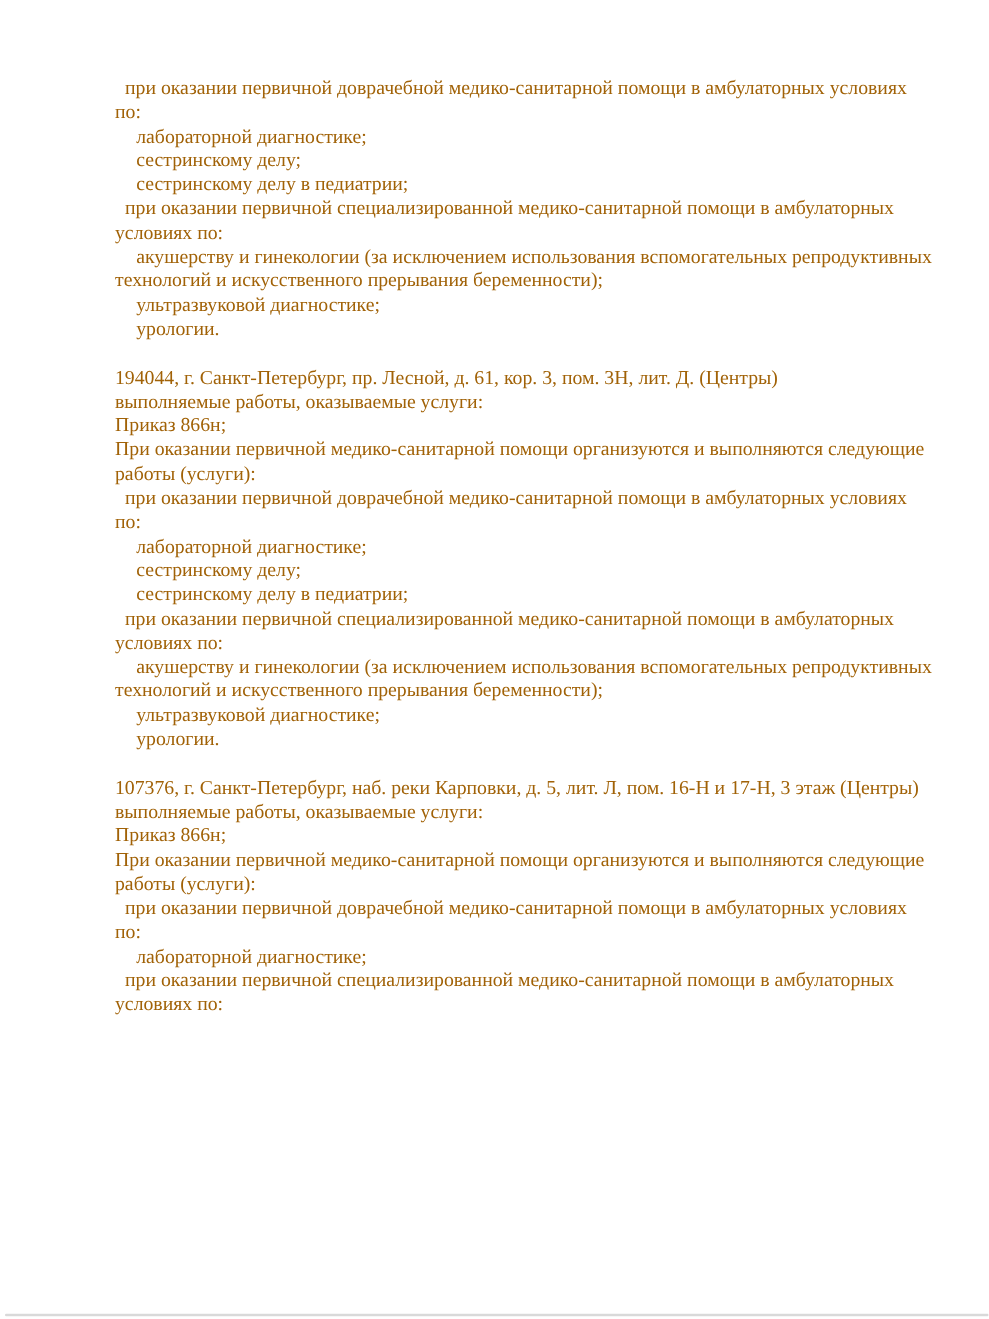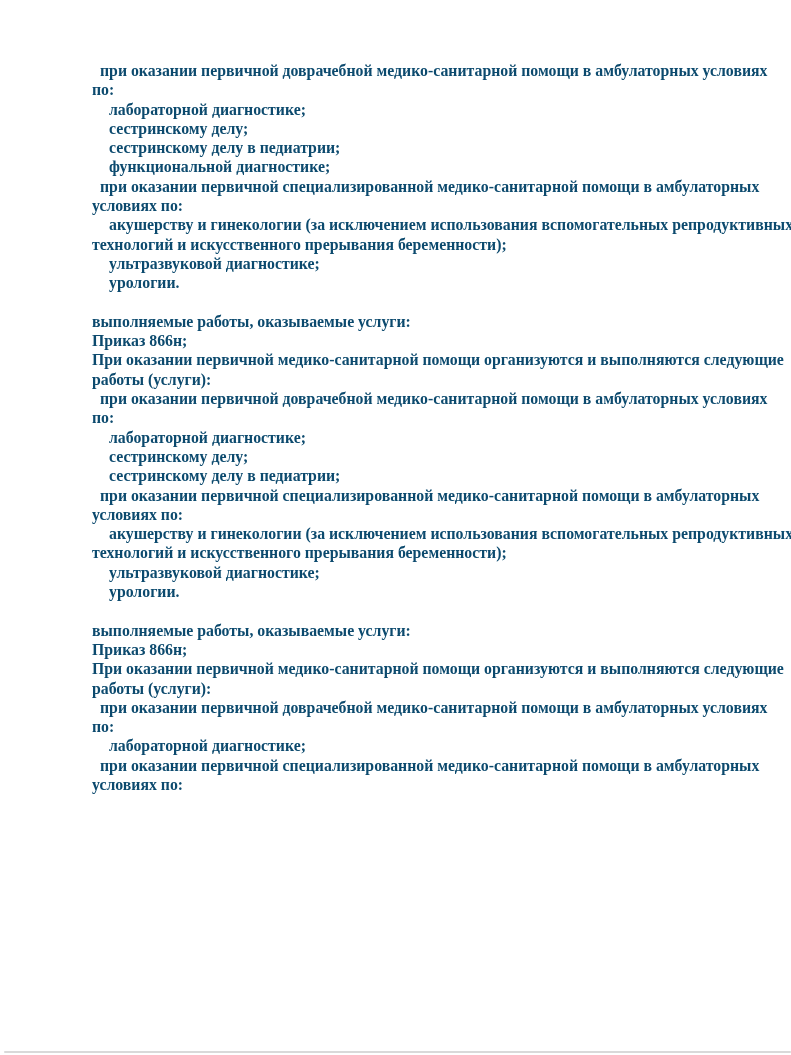--- a/index.html
+++ b/index.html
@@ -36,54 +36,55 @@
     left: 4px;
     right: 0;
     bottom: 2px;
     height: 2px;
     border-radius: 1px;
   }
 </style>
 </head>
 <body>
 
-<div class="page" style="color: #0c4a6e; background: rgb(255, 255, 255); font-weight: bold;">
+<div class="page" style="color: #a16207; background: rgb(255, 255, 255);">
   <div class="content" id="doc-content">
       <div class="block">
         <div class="ln ind1">при оказании первичной доврачебной медико-санитарной помощи в амбулаторных условиях</div>
         <div class="ln">по:</div>
         <div class="ln ind2">лабораторной диагностике;</div>
         <div class="ln ind2">сестринскому делу;</div>
         <div class="ln ind2">сестринскому делу в педиатрии;</div>
-        <div class="ln ind2">функциональной диагностике;</div>
         <div class="ln ind1">при оказании первичной специализированной медико-санитарной помощи в амбулаторных</div>
         <div class="ln">условиях по:</div>
         <div class="ln ind2">акушерству и гинекологии (за исключением использования вспомогательных репродуктивных</div>
         <div class="ln">технологий и искусственного прерывания беременности);</div>
         <div class="ln ind2">ультразвуковой диагностике;</div>
         <div class="ln ind2">урологии.</div>
       </div>
       <div class="block">
+        <div class="ln">194044, г. Санкт-Петербург, пр. Лесной, д. 61, кор. 3, пом. 3Н, лит. Д. (Центры)</div>
         <div class="ln">выполняемые работы, оказываемые услуги:</div>
         <div class="ln">Приказ 866н;</div>
         <div class="ln">При оказании первичной медико-санитарной помощи организуются и выполняются следующие</div>
         <div class="ln">работы (услуги):</div>
         <div class="ln ind1">при оказании первичной доврачебной медико-санитарной помощи в амбулаторных условиях</div>
         <div class="ln">по:</div>
         <div class="ln ind2">лабораторной диагностике;</div>
         <div class="ln ind2">сестринскому делу;</div>
         <div class="ln ind2">сестринскому делу в педиатрии;</div>
         <div class="ln ind1">при оказании первичной специализированной медико-санитарной помощи в амбулаторных</div>
         <div class="ln">условиях по:</div>
         <div class="ln ind2">акушерству и гинекологии (за исключением использования вспомогательных репродуктивных</div>
         <div class="ln">технологий и искусственного прерывания беременности);</div>
         <div class="ln ind2">ультразвуковой диагностике;</div>
         <div class="ln ind2">урологии.</div>
       </div>
       <div class="block">
+        <div class="ln">107376, г. Санкт-Петербург, наб. реки Карповки, д. 5, лит. Л, пом. 16-Н и 17-Н, 3 этаж (Центры)</div>
         <div class="ln">выполняемые работы, оказываемые услуги:</div>
         <div class="ln">Приказ 866н;</div>
         <div class="ln">При оказании первичной медико-санитарной помощи организуются и выполняются следующие</div>
         <div class="ln">работы (услуги):</div>
         <div class="ln ind1">при оказании первичной доврачебной медико-санитарной помощи в амбулаторных условиях</div>
         <div class="ln">по:</div>
         <div class="ln ind2">лабораторной диагностике;</div>
         <div class="ln ind1">при оказании первичной специализированной медико-санитарной помощи в амбулаторных</div>
         <div class="ln">условиях по:</div>
       </div>

